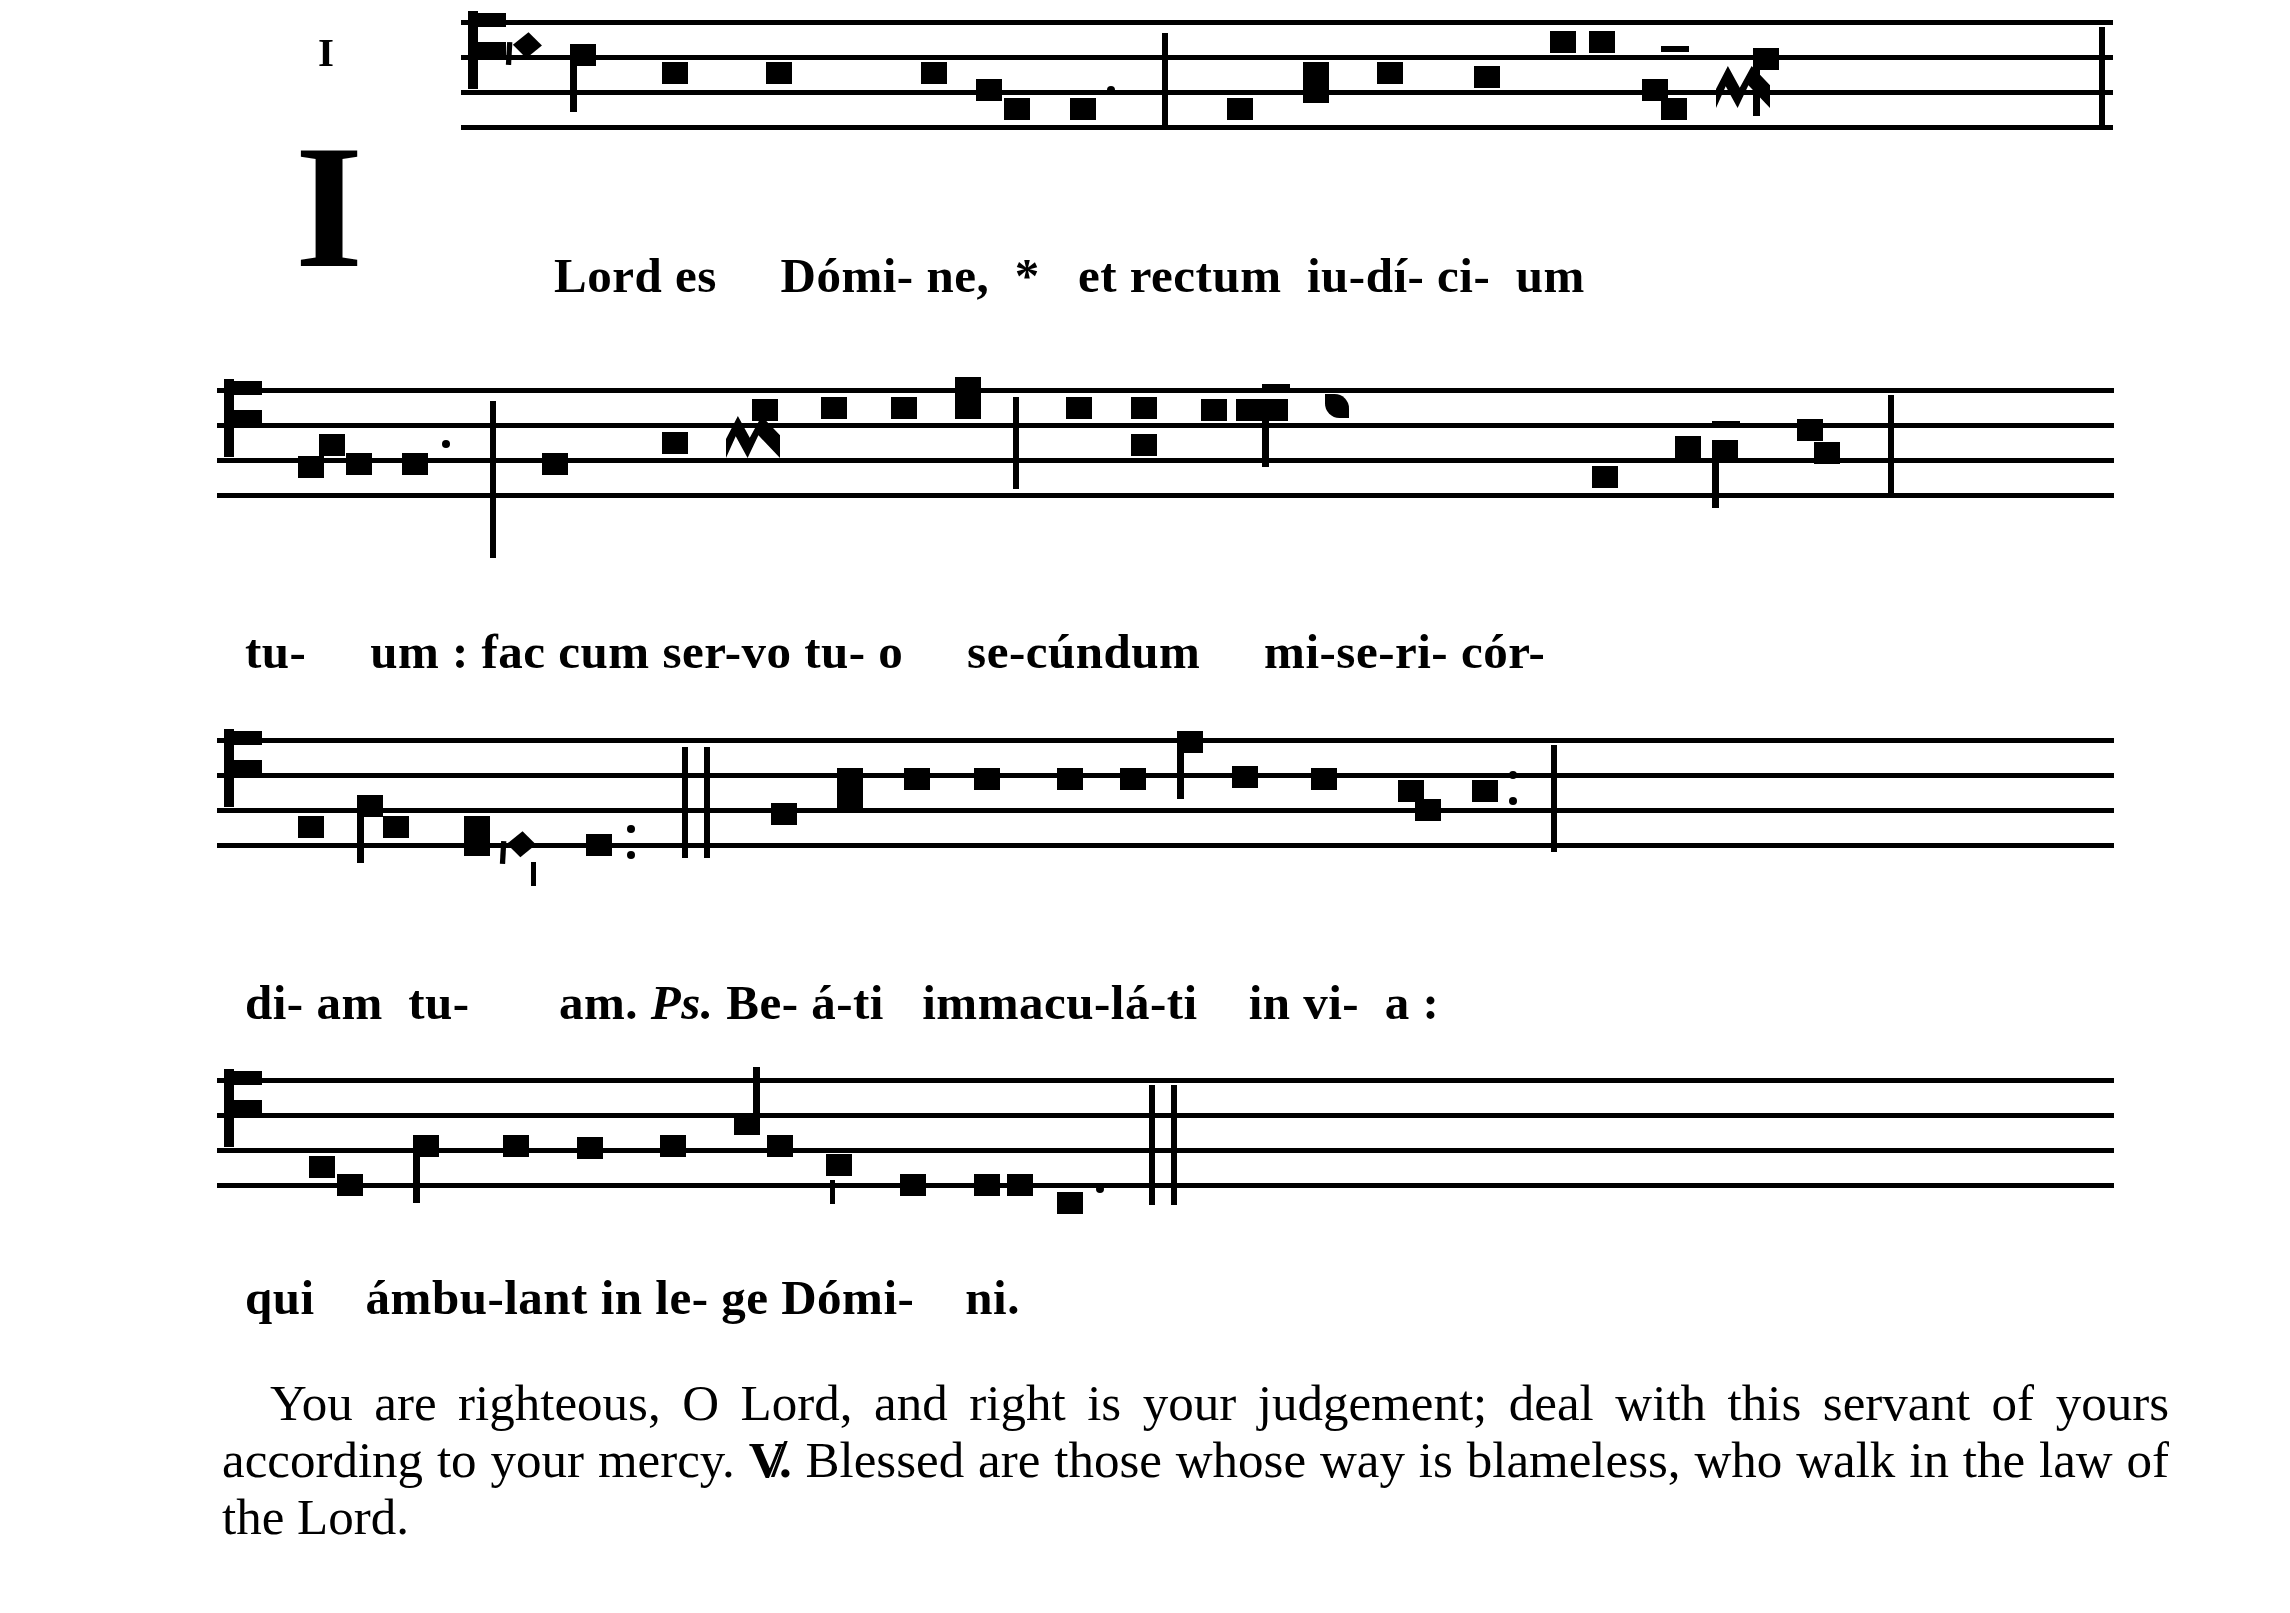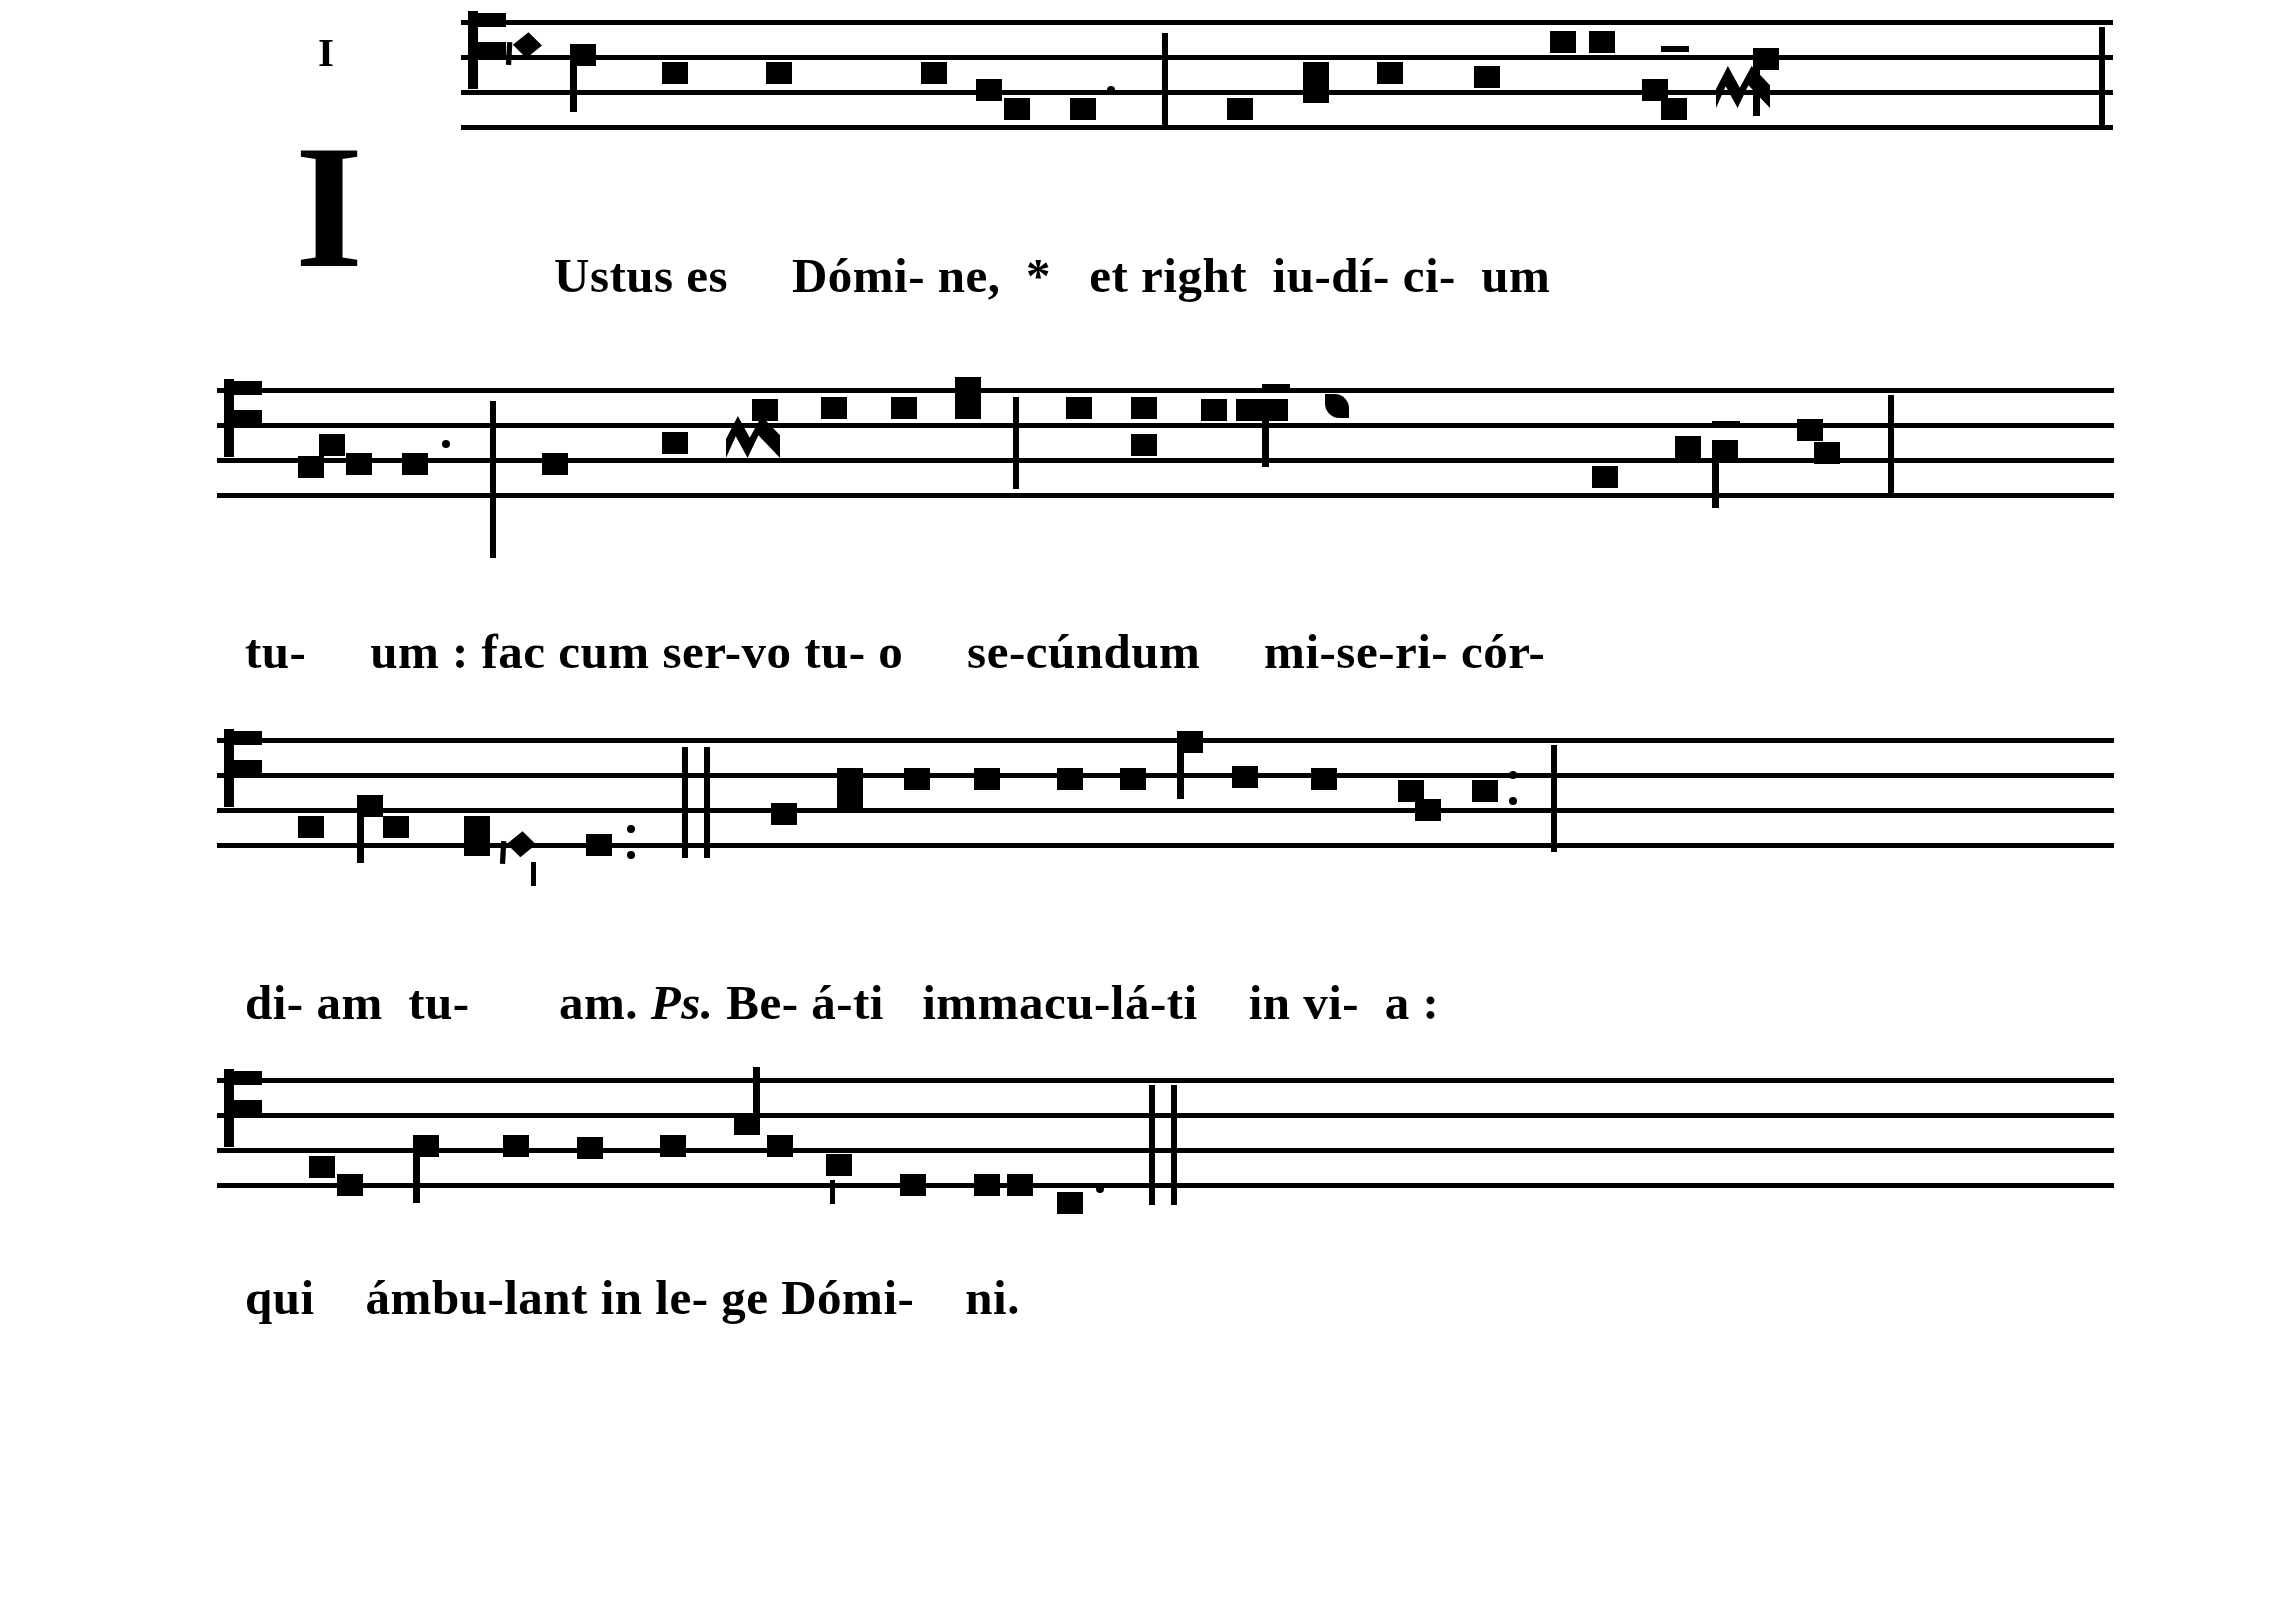--- a/index.html
+++ b/index.html
@@ -228,21 +228,21 @@
       <div class="n" style="left:1013px; top:46px;"></div>
       <div class="n" style="left:1089px; top:11px;"></div>
       <div class="n" style="left:1128px; top:11px;"></div>
       <div class="episema" style="left:1200px; top:26px;"></div>
       <div class="n" style="left:1181px; top:59px;"></div>
       <div class="n" style="left:1200px; top:78px;"></div>
       <div class="quilisma" style="left:1255px; top:46px;"></div>
       <div class="n stem" style="left:1292px; top:28px;"></div>
       <div class="bar" style="left:1638px; top:7.4px; height:100px;"></div>
     </div>
-    <div class="lyric" style="left:554px; top:247px;">Ustus es     Dómi- ne,  *   et right  iu-dí- ci-  um</div>
+    <div class="lyric" style="left:554px; top:247px;">Lord es     Dómi- ne,  *   et rectum  iu-dí- ci-  um</div>
   </div>
 
   <div class="system">
     <div class="staff" style="left:217px; top:388px; width:1897px;">
       <div class="line l0"></div>
       <div class="line l1"></div>
       <div class="line l2"></div>
       <div class="line l3"></div>
 
       <div class="clef" style="left:7.4px; top:-9.2px;">
@@ -357,15 +357,16 @@
       <div class="n" style="left:757px; top:96px;"></div>
       <div class="n" style="left:790px; top:96px;"></div>
       <div class="n" style="left:840px; top:114px;"></div>
       <div class="dot" style="left:879px; top:107px;"></div>
       <div class="bar" style="left:932px; top:7.4px; height:120px;"></div>
       <div class="bar" style="left:954px; top:7.4px; height:120px;"></div>
     </div>
     <div class="lyric" style="left:245px; top:1269px;">qui    ámbu-lant in le- ge Dómi-    ni.</div>
   </div>
 
+  <div class="translation" style="left:222px; top:1375px;"><span class="indent"></span><span>You are righteous, O Lord, and right is your judgement; deal with this servant of yours according to your mercy. </span><span class="versicle">V̸.</span><span> Blessed are those whose way is blameless, who walk in the law of the Lord.</span></div>
 
 </div>
 
 
 </body></html>

